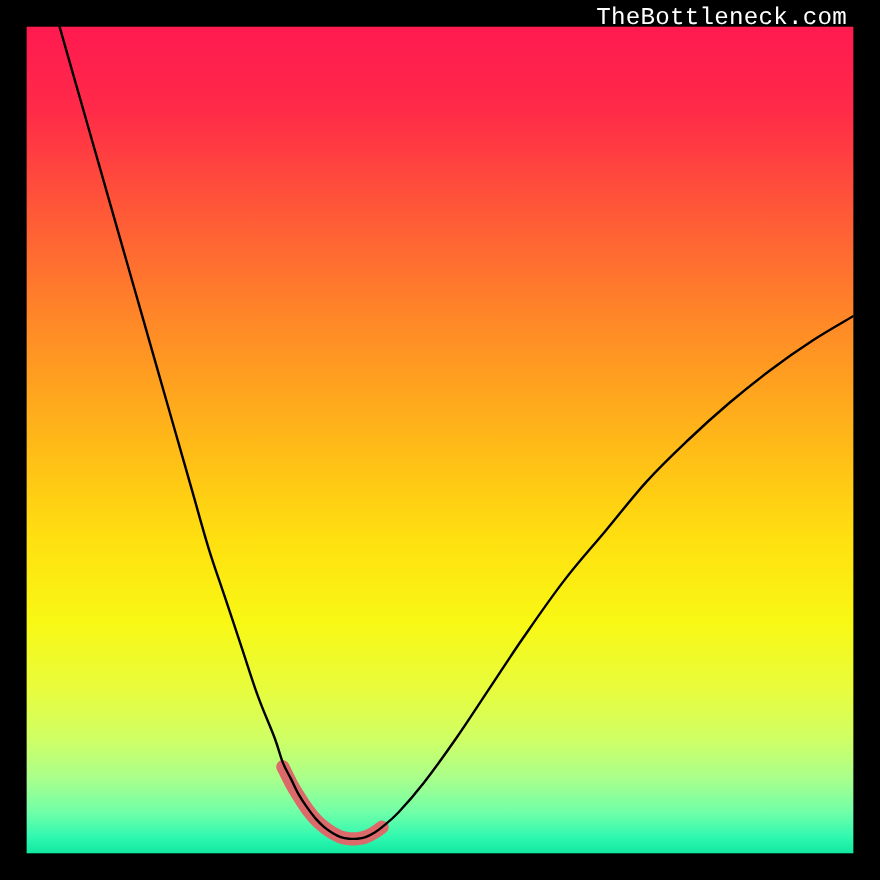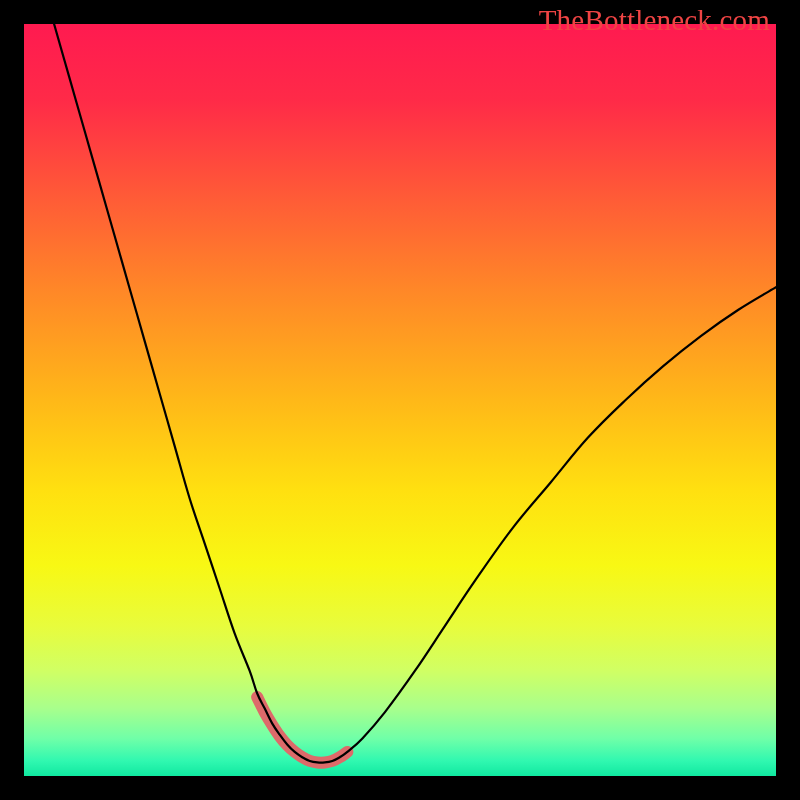--- a/index.html
+++ b/index.html
@@ -15,24 +15,24 @@
     left: 24px;
     top: 24px;
     width: 752px;
     height: 752px;
     background: #000;
   }
   .watermark {
     position: absolute;
     top: 4px;
     right: 30px;
-    font-family: Liberation Serif, serif;
-    font-size: 29px;
+    font-family: Liberation Mono, monospace;
+    font-size: 22px;
     font-weight: 500;
-    color: #ef4444;
+    color: #ffffff;
     letter-spacing: 0.2px;
   }
   svg {
     display: block;
   }
 </style>
 </head>
 <body>
 
 <div class="frame">

